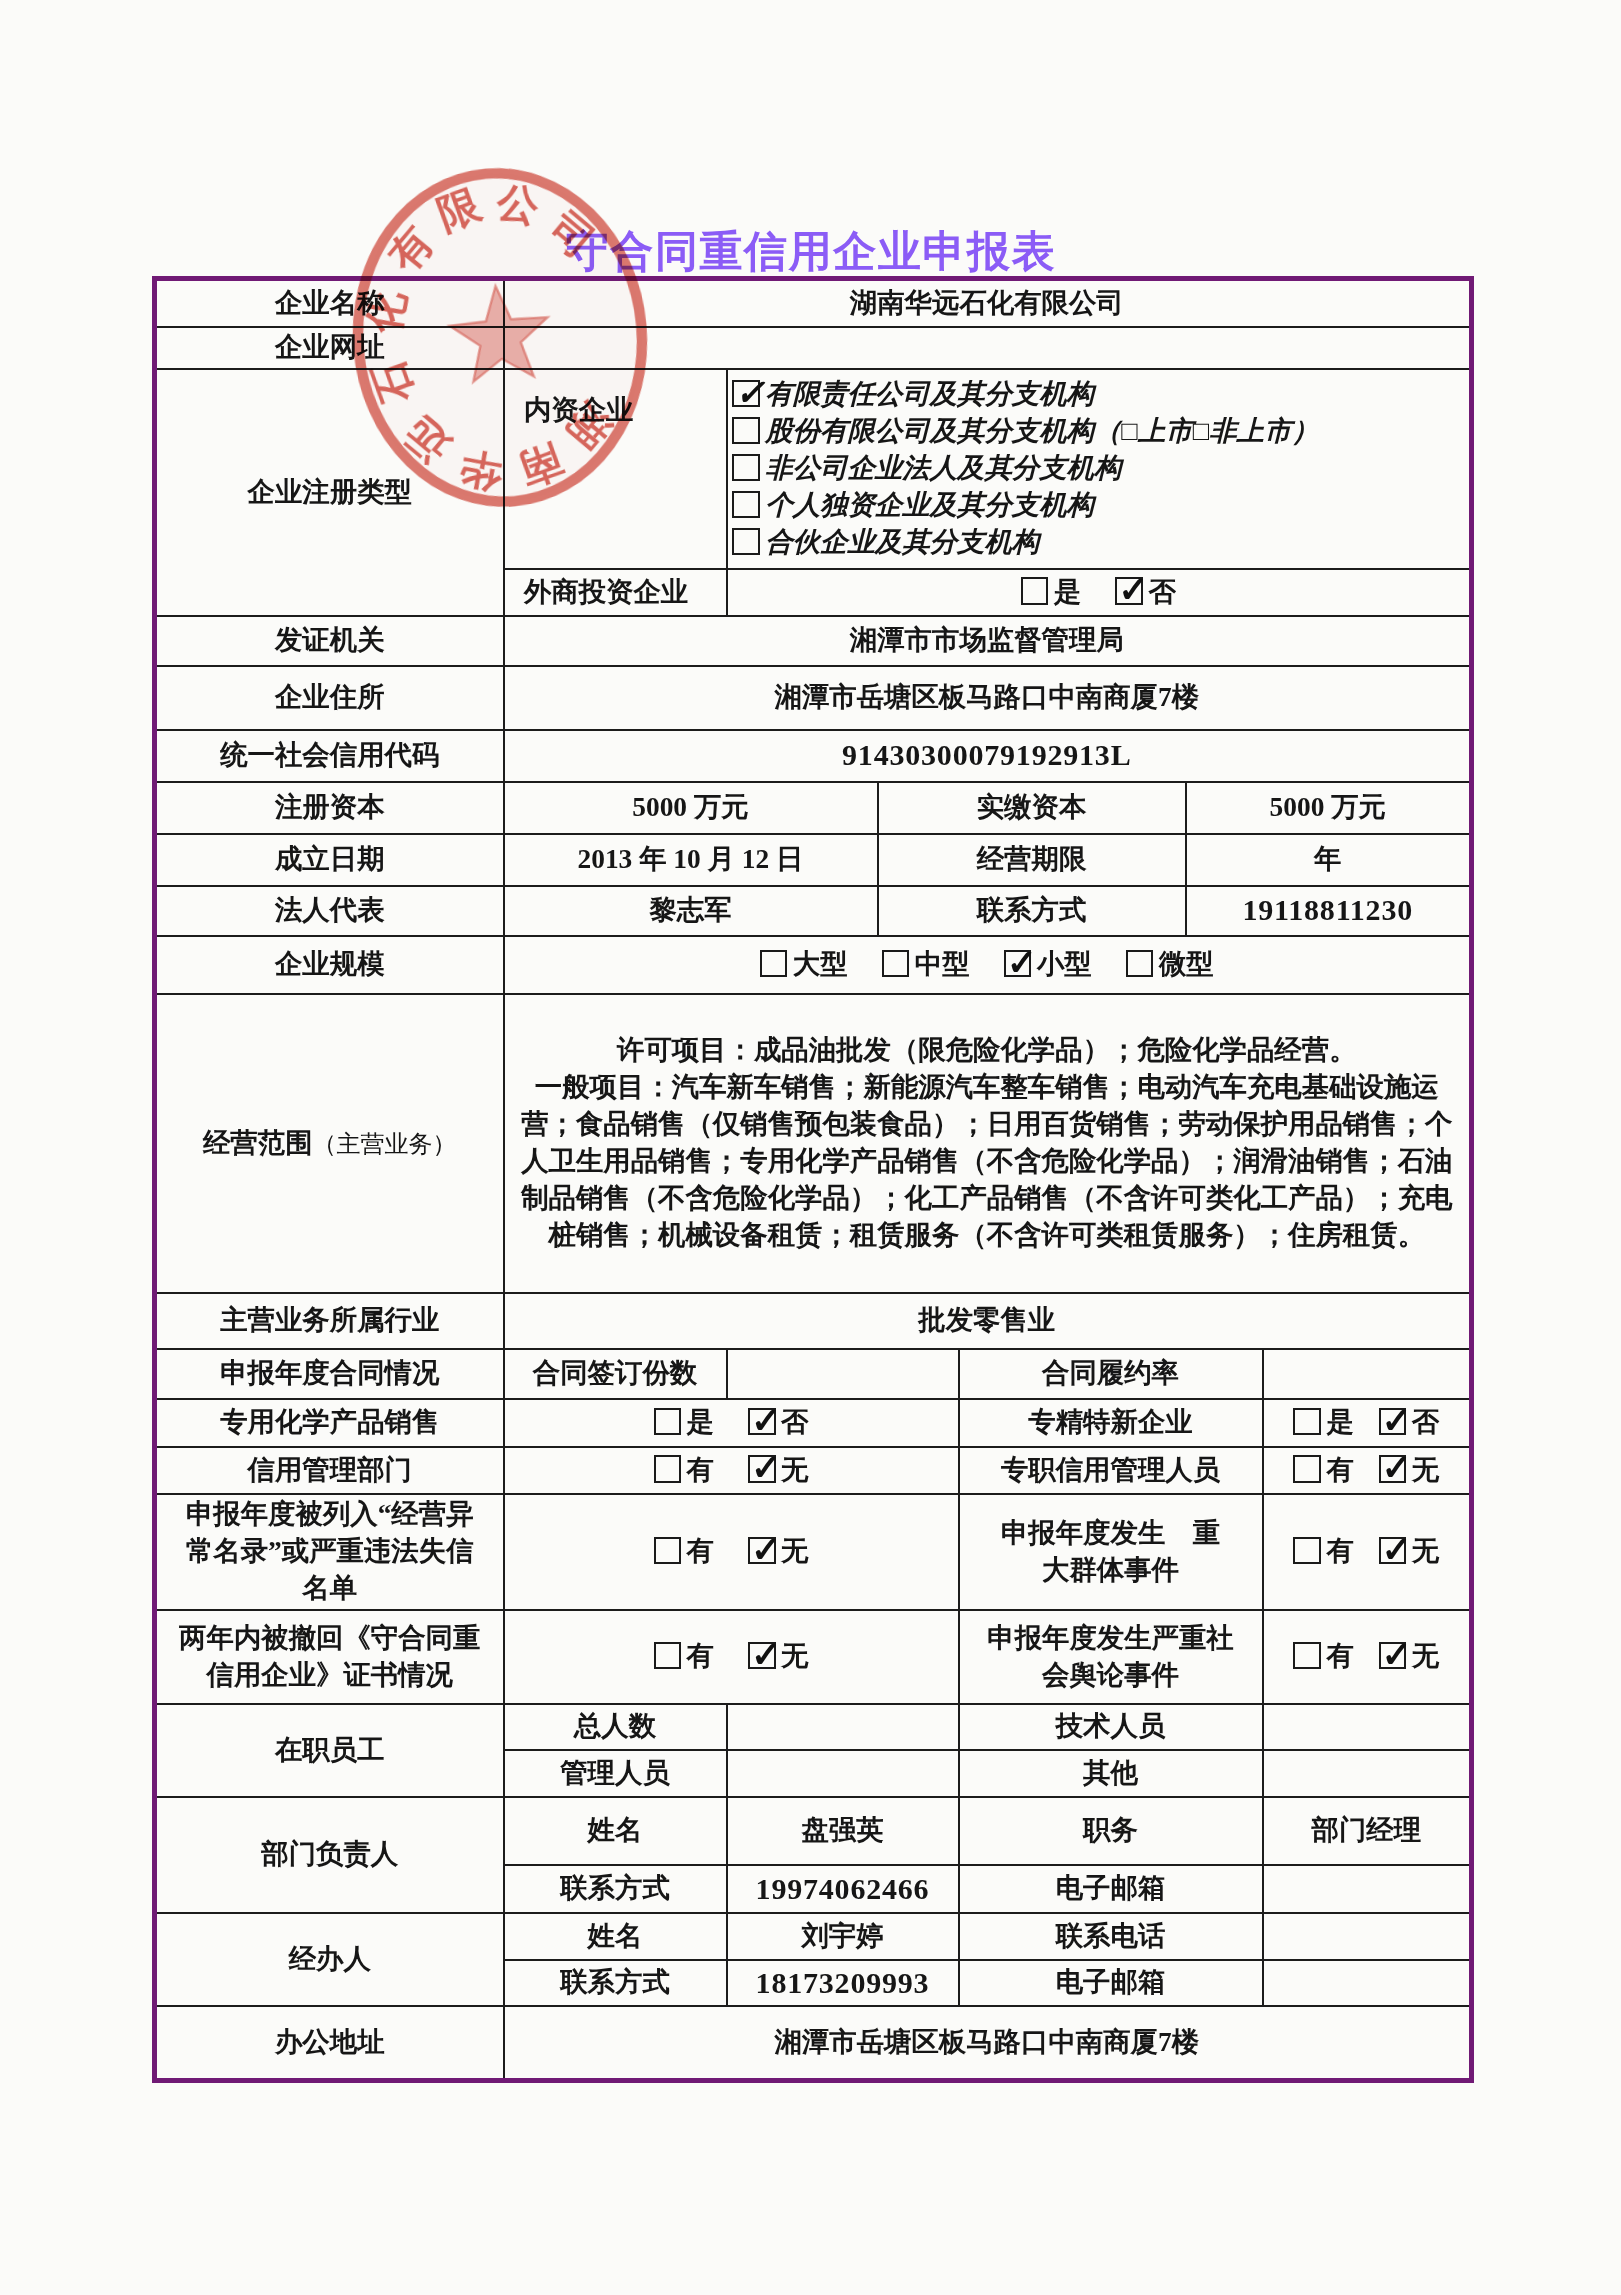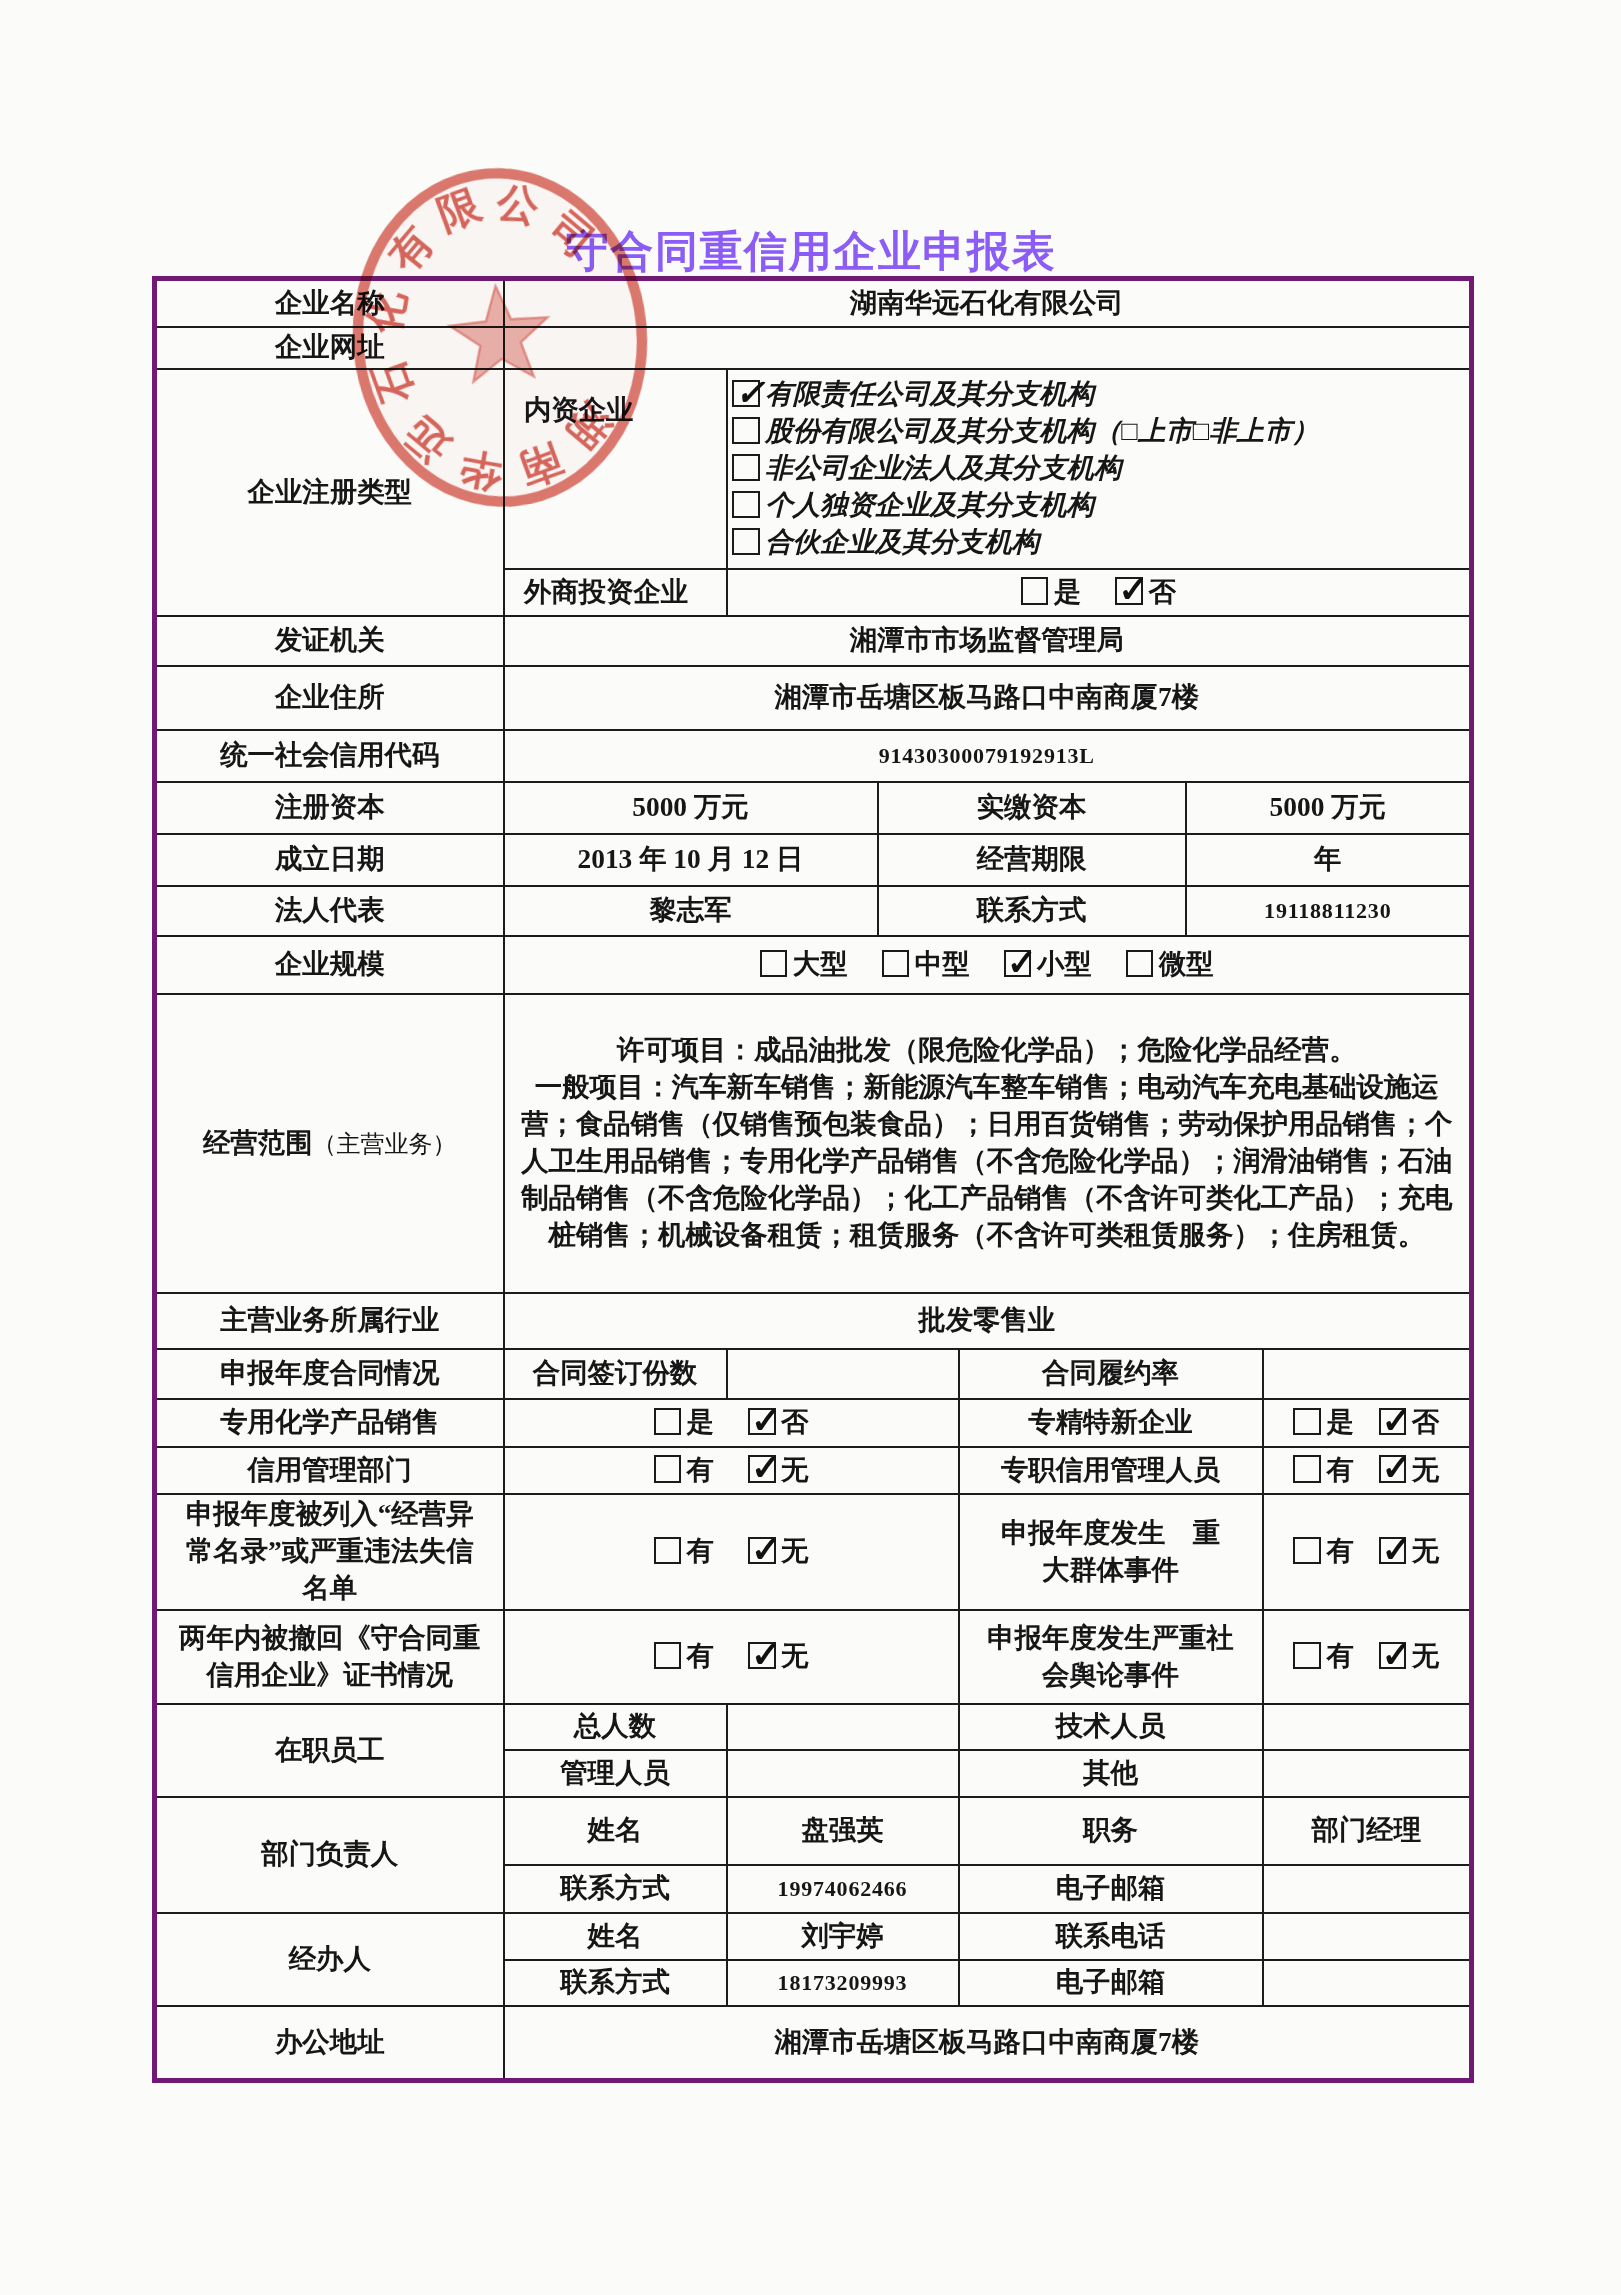--- a/index.html
+++ b/index.html
@@ -33,21 +33,21 @@
     text-align:center;
     vertical-align:middle;
     padding:1.6px 4.8px;
     overflow:hidden;
     line-height:1.35;
   }
   .form-table{border:5px solid #701a75;}
   td.left{text-align:left;}
   td.prewrap{white-space:pre-line;}
   .small{font-size:24px;font-weight:400;}
-  .num{font-size:22px;letter-spacing:0.8px;}
+  .num{font-size:30px;letter-spacing:0.8px;}
   .scope-text{
     white-space:pre-line;
     text-align:left;
     padding:9.7px 18px 9.7px 16px;
     line-height:39px;
     vertical-align:top;
   }
   
   .cb{
     position:relative;

